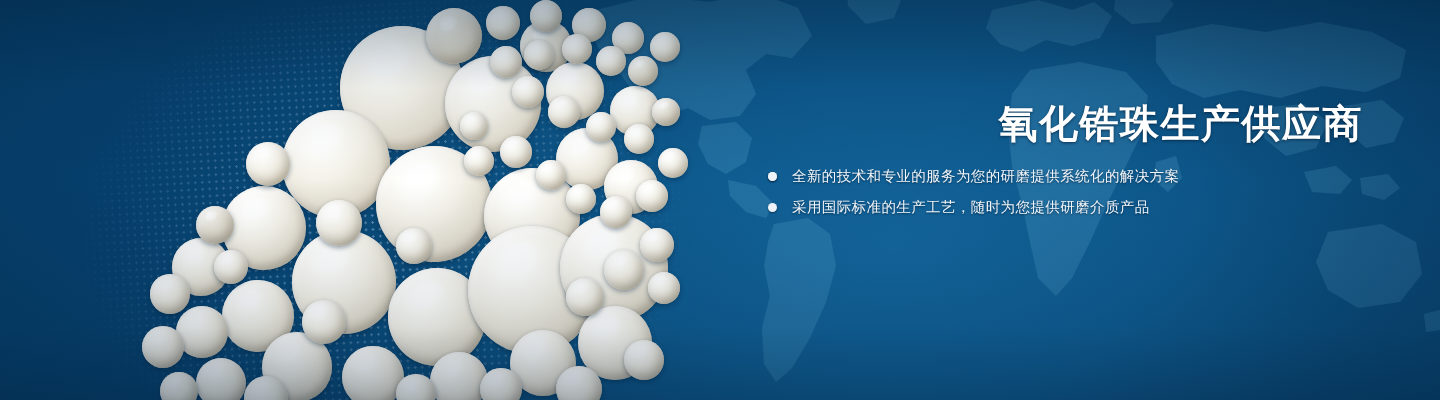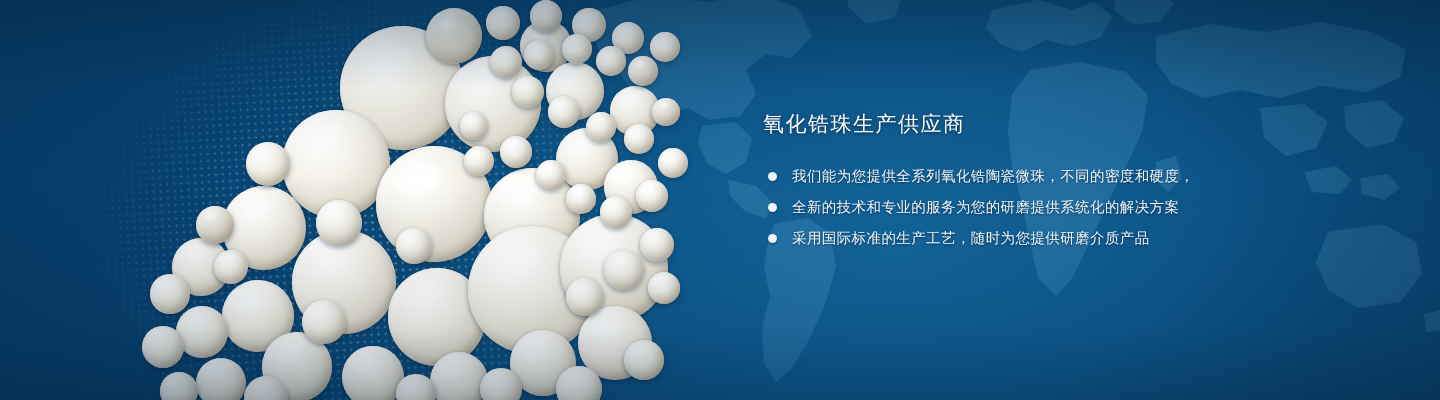--- a/index.html
+++ b/index.html
@@ -88,27 +88,28 @@
       radial-gradient(circle at 34% 26%, #f7f6f0 0%, #eeece2 22%, #ddd8ca 52%, #c6bfad 80%, #ada595 100%);
   }
 
   
   #copy {
     position:absolute;
     left:763px; top:104px;
     width:600px;
   }
   .headline {
-    font-size:21px;
+    font-size:39px;
     line-height:40px;
     letter-spacing:1.5px;
     color:#ffffff;
-    font-weight:400;
+    font-weight:700;
     text-shadow:0 1px 3px rgba(1,22,43,0.65);
     white-space:nowrap;
+    text-align:right;
   }
   .bullets {
     margin-top:19px;
     list-style:none;
   }
   .bullet-row {
     position:relative;
     padding-left:29px;
     margin-bottom:5px;
     font-size:14.5px;
@@ -249,21 +250,20 @@
   <div class="bg-vignette"></div>
 
   <div id="copy">
 
     <div class="headline">氧化锆珠生产供应商</div>
 
     <ul class="bullets">
 
       <li class="bullet-row">
         <span class="dot"></span>
-        <span class="bullet-line">我们能为您提供全系列氧化锆陶瓷微珠，不同的密度和硬度，</span>
       </li>
 
       <li class="bullet-row">
         <span class="dot"></span>
         <span class="bullet-line">全新的技术和专业的服务为您的研磨提供系统化的解决方案</span>
       </li>
 
       <li class="bullet-row">
         <span class="dot"></span>
         <span class="bullet-line">采用国际标准的生产工艺，随时为您提供研磨介质产品</span>

